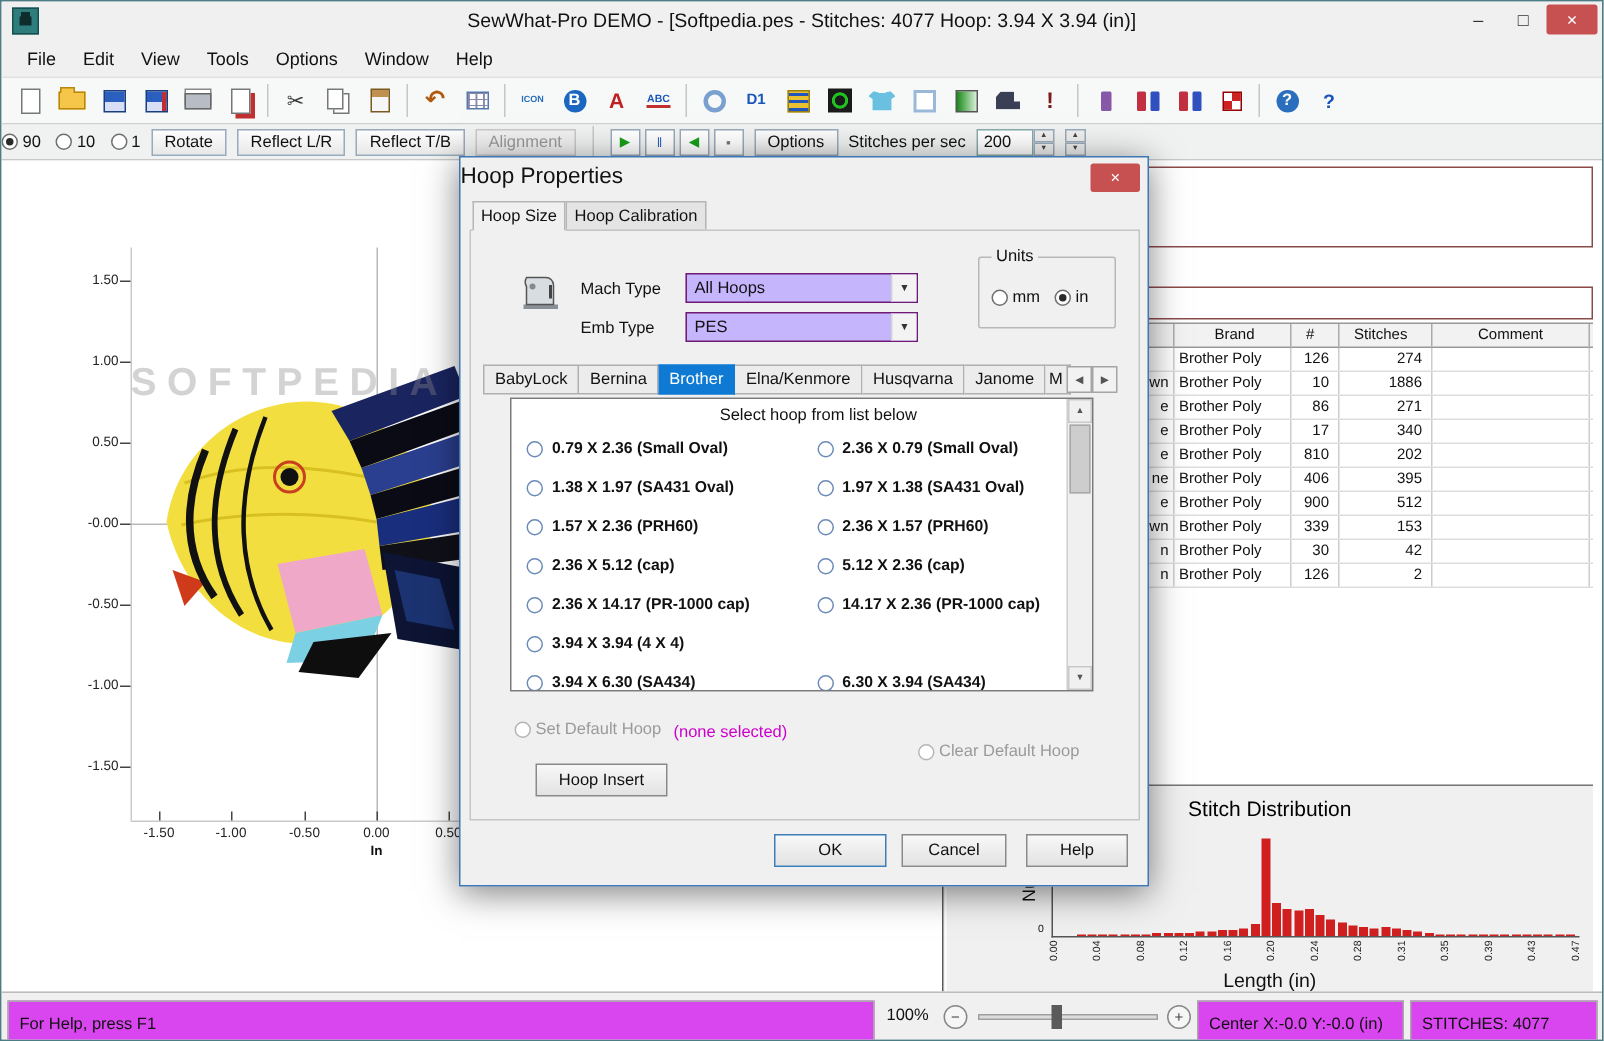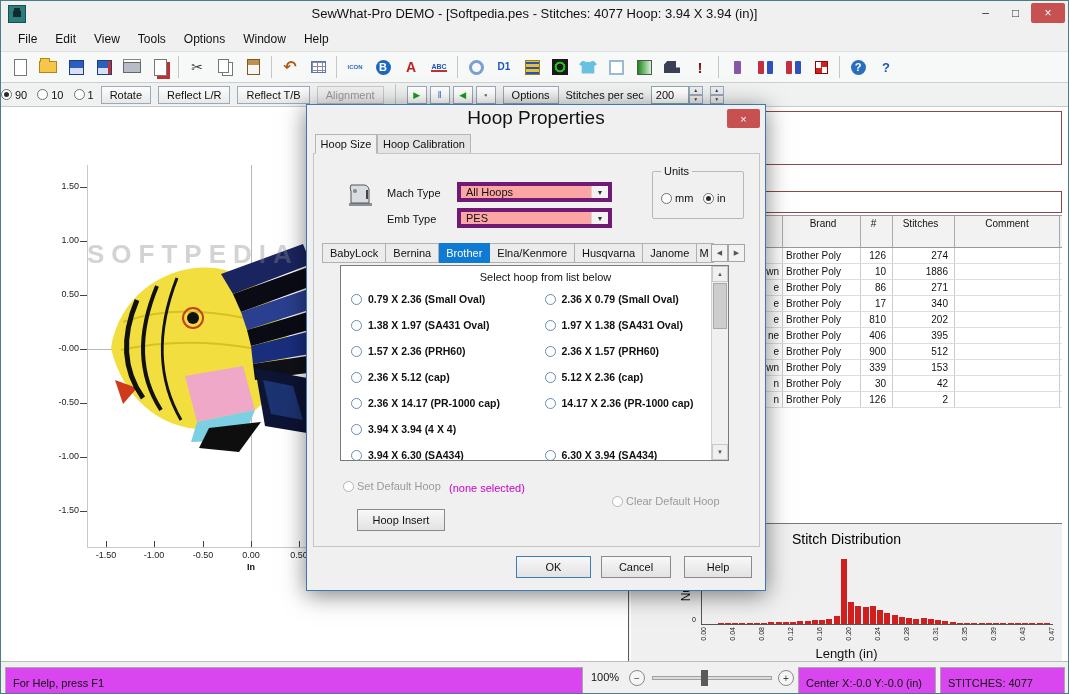--- a/index.html
+++ b/index.html
@@ -92,21 +92,21 @@
 
   
   #right-panel { position:absolute; top:106px; left:629px; right:0; bottom:32px; background:#fff; }
   .infobox { position:absolute; left:1px; width:431px; border:1px solid #8b4a4a; font-size:11px; background:#fff; }
   #ibox1 { top:4px; height:54px; padding-top:3px; }
   #ibox1 div { height:16px; line-height:16px; }
   #ibox2 { top:84px; height:22px; line-height:20px; }
   #ttable { position:absolute; left:1px; top:108px; width:431px; font-size:10px; }
   .trow { display:grid; grid-template-columns:152px 78px 32px 62px 105px; height:16px; line-height:15px; border-bottom:1px solid #ddd; }
   .trow > div { border-right:1px solid #ccc; overflow:hidden; white-space:nowrap; }
-  #thead .trow { height:33px; line-height:16px; background:#f2f2f2; border-top:1px solid #999; border-bottom:1px solid #999; font-weight:normal; }
+  #thead .trow { height:17px; line-height:16px; background:#f2f2f2; border-top:1px solid #999; border-bottom:1px solid #999; font-weight:normal; }
   #thead .trow > div { text-align:center; border-right:1px solid #aaa; }
   .c0 { text-align:right; padding-right:3px; }
   .c1 { padding-left:3px; }
   .c2,.c3 { text-align:right; padding-right:6px; }
 
   
   #chart { position:absolute; left:1px; top:416px; width:431px; height:139px; background:#f0f0f0; border-top:1px solid #777; }
   #chart-title { position:absolute; top:7px; left:0; right:0; text-align:center; font-size:14px; color:#000; }
   #bars { position:absolute; left:72px; top:30px; width:348px; height:70px; }
   .bar { position:absolute; bottom:0; background:#cf1f1f; }
@@ -127,30 +127,30 @@
   .zbtn { position:absolute; top:8px; width:16px; height:16px; border:1px solid #888; border-radius:50%; background:#f6f6f6;
           display:flex; align-items:center; justify-content:center; font-size:10px; color:#444; }
   #sb-track { position:absolute; left:651px; top:14px; width:120px; height:4px; background:#dcdcdc; border:1px solid #a0a0a0; }
   #sb-handle { position:absolute; left:700px; top:8px; width:7px; height:16px; background:#5a5a5a; }
   #sb-center { left:797px; width:138px; }
   #sb-stitches { left:939px; width:125px; }
 
   
   #dialog { position:absolute; left:305px; top:103px; width:460px; height:487px; background:#f0f0f0;
             border:1px solid #3d78b4; box-shadow:0 4px 22px rgba(0,0,0,0.5); z-index:40; font-size:11px; }
-  #dlg-title { position:absolute; top:0; left:0; right:0; height:26px; text-align:center; line-height:26px; font-size:19px; }
+  #dlg-title { position:absolute; top:0; left:0; right:0; height:26px; line-height:26px; font-size:15px; }
   #dlg-close { position:absolute; right:5px; top:4px; width:33px; height:19px; background:#c75050; color:#fff;
                display:flex; align-items:center; justify-content:center; font-size:11px; border-radius:2px; }
   .dlg-tab { position:absolute; top:29px; height:20px; line-height:19px; text-align:center; font-size:11px;
              border:1px solid #b5b5b5; background:#e4e4e4; }
   #dtab1 { left:8px; width:62px; background:#f0f0f0; border-bottom-color:#f0f0f0; z-index:2; }
   #dtab2 { left:70px; width:94px; }
   #dlg-page { position:absolute; left:6px; top:48px; width:447px; height:394px; border:1px solid #c5c5c5; background:#f0f0f0; }
   .flabel { position:absolute; font-size:11px; }
-  .combo { position:absolute; height:20px; background:#fca5a5; border:4px solid #701a75; display:flex; align-items:center;
+  .combo { position:absolute; height:20px; background:#c4b5fd; border:1px solid #701a75; display:flex; align-items:center;
            font-size:11px; padding-left:5px; }
   .combo .arr { margin-left:auto; width:17px; height:100%; display:flex; align-items:center; justify-content:center;
                 border-left:1px solid #d5d5d5; font-size:7px; color:#333; background:#f3f3f3; }
   #unitsbox { position:absolute; left:345px; top:66px; width:92px; height:48px; border:1px solid #b8b8b8; border-radius:2px; }
   #unitsbox legend, #units-legend { position:absolute; left:8px; top:-7px; background:#f0f0f0; padding:0 3px; font-size:11px; }
   #brandtabs { position:absolute; left:15px; top:138px; display:flex; height:20px; }
   .btab { border:1px solid #b0b0b0; border-left:none; background:#ececec; padding:0 7px; line-height:18px; font-size:11px; white-space:nowrap; }
   .btab:first-child { border-left:1px solid #b0b0b0; }
   .btab.sel { background:#0e7ad4; color:#fff; border-color:#0e7ad4; }
   .btab.cut { width:17px; padding:0 2px; overflow:hidden; }

